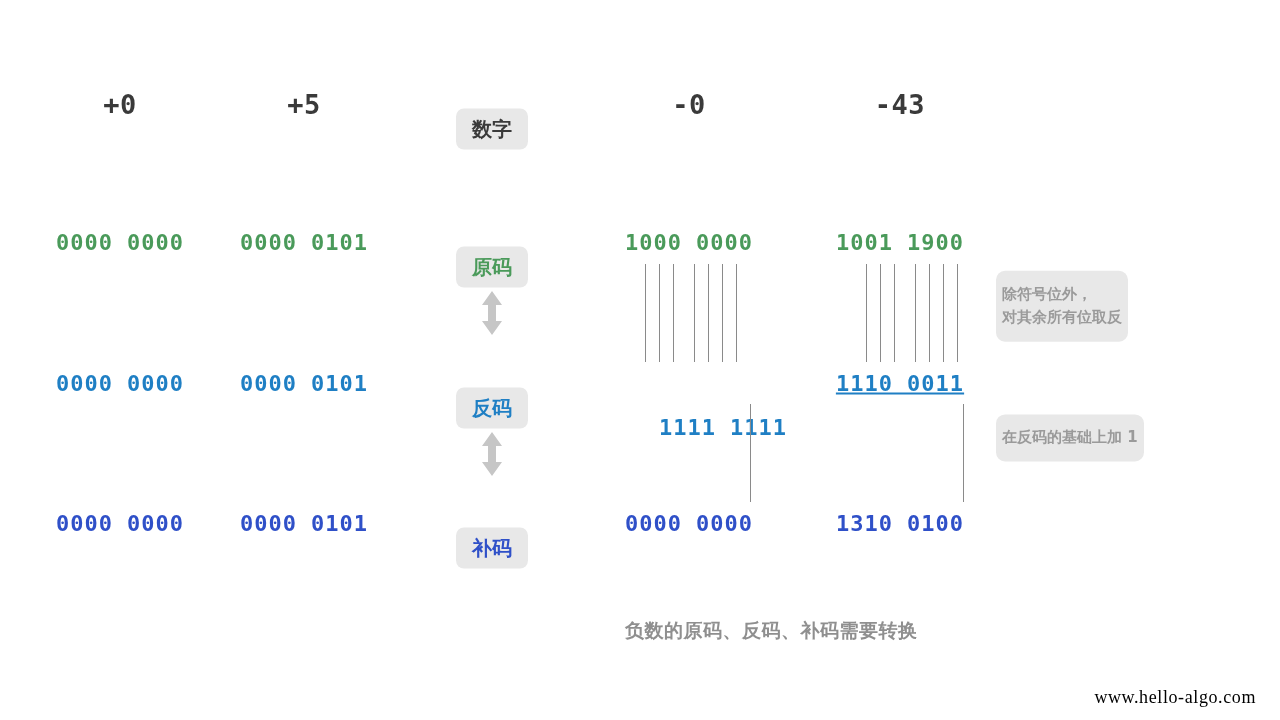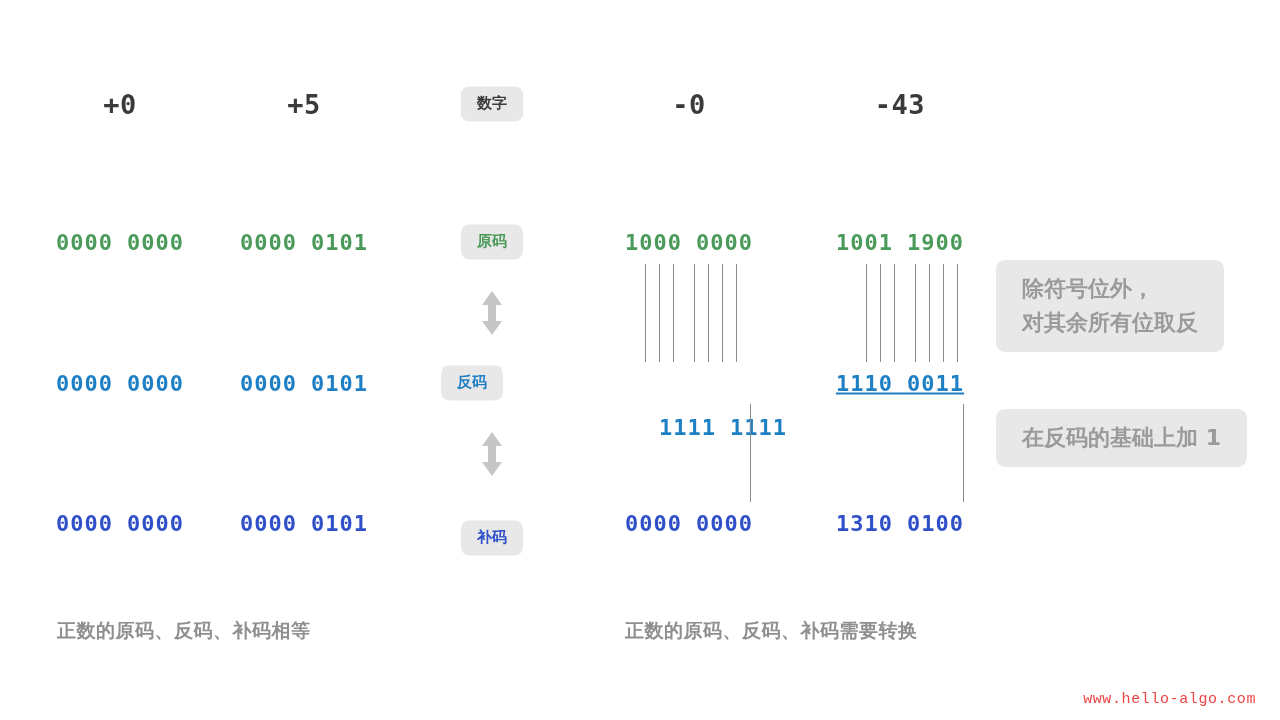--- a/index.html
+++ b/index.html
@@ -49,24 +49,25 @@
   .bits.blue   { color: #1f7fc4; }
   .bits.indigo { color: #2f50c8; }
 
   
   .badge {
     position: absolute;
     transform: translate(-50%, -50%);
     background: #e8e8e8;
     border-radius: 8px;
     padding: 9px 16px;
-    font-size: 15px;
+    font-size: 20px;
     font-weight: bold;
     white-space: nowrap;
     line-height: 1.15;
+    margin-top: 25px;
   }
   .badge.dark   { color: #3a3a3a; }
   .badge.green  { color: #4a9a5a; }
   .badge.blue   { color: #1f7fc4; }
   .badge.indigo { color: #2f50c8; }
 
   
   .vert-arrow {
     position: absolute;
     transform: translate(-50%, -50%);
@@ -83,23 +84,23 @@
     border-left: 1.4px solid #8a8a8a;
     top: 0;
   }
 
   
   .note {
     position: absolute;
     transform: translate(0, -50%);
     background: #e8e8e8;
     border-radius: 9px;
-    padding: 12px 26px;
+    padding: 12px 6px;
     color: #9a9a9a;
-    font-size: 22px;
+    font-size: 15px;
     font-weight: bold;
     line-height: 1.55;
     white-space: pre-line;
   }
 
   
   .caption {
     position: absolute;
     transform: translate(0, -50%);
     color: #8f8f8f;
@@ -107,23 +108,23 @@
     font-weight: bold;
     white-space: nowrap;
     letter-spacing: 0.5px;
   }
 
   
   .watermark {
     position: absolute;
     right: 24px;
     bottom: 12px;
-    font-family: Liberation Mono, monospace;
-    font-size: 15px;
-    color: #ef4444;
+    font-family: Liberation Serif, serif;
+    font-size: 18px;
+    color: #000000;
     letter-spacing: 0.6px;
   }
 </style>
 </head>
 <body>
 
 <div id="canvas">
 
   <div>
     <div class="cell num-head" style="left:120px; top:104px;">+0</div>
@@ -165,21 +166,21 @@
       <path d="M13 1 L23 15 L17 15 L17 31 L23 31 L13 45 L3 31 L9 31 L9 15 L3 15 Z" fill="#c6c6c6"></path>
     </svg>
   </div>
 
   <div class="note" style="left:996px; top:306px;">除符号位外，
 对其余所有位取反</div>
 
   <div>
     <div class="cell bits blue" style="left:120px; top:383px;">0000 0000</div>
     <div class="cell bits blue" style="left:304px; top:383px;">0000 0101</div>
-    <div class="badge blue" style="left:472px; top:383px;">反码</div>
+    <div class="badge blue" style="left:492px; top:383px;">反码</div>
     <div class="cell bits blue" style="left:723px; top:383px;margin-top:44px;">1111 1111</div>
     <div class="cell bits blue" style="left:900px; top:383px;text-decoration:underline;">1110 0011</div>
   </div>
 
   <div class="connector-group" style="left:0; top:404px; height:98px;">
     <div class="connector-line" style="left:750px; height:98px;"></div>
   </div>
   <div class="connector-group" style="left:0; top:404px; height:98px;">
     <div class="connector-line" style="left:963px; height:98px;"></div>
   </div>
@@ -188,23 +189,22 @@
     <svg viewBox="0 0 26 46" xmlns="http://www.w3.org/2000/svg">
       <path d="M13 1 L23 15 L17 15 L17 31 L23 31 L13 45 L3 31 L9 31 L9 15 L3 15 Z" fill="#c6c6c6"></path>
     </svg>
   </div>
 
   <div class="note" style="left:996px; top:438px;">在反码的基础上加  1</div>
 
   <div>
     <div class="cell bits indigo" style="left:120px; top:523px;">0000 0000</div>
     <div class="cell bits indigo" style="left:304px; top:523px;">0000 0101</div>
-    <div class="badge indigo" style="left:492px; top:538px;">补码</div>
+    <div class="badge indigo" style="left:492px; top:523px;">补码</div>
     <div class="cell bits indigo" style="left:689px; top:523px;">0000 0000</div>
     <div class="cell bits indigo" style="left:900px; top:523px;">1310 0100</div>
   </div>
 
-  <div class="caption" style="left:57px; top:631px;">正数的原码、反码、补码相等</div>
-  <div class="caption" style="left:625px; top:631px;">正数的原码、反码、补码需要转换</div>
+  <div class="caption" style="left:625px; top:631px;">负数的原码、反码、补码需要转换</div>
 
   <div class="watermark">www.hello-algo.com</div>
 
 </div>
 
 </body></html>

